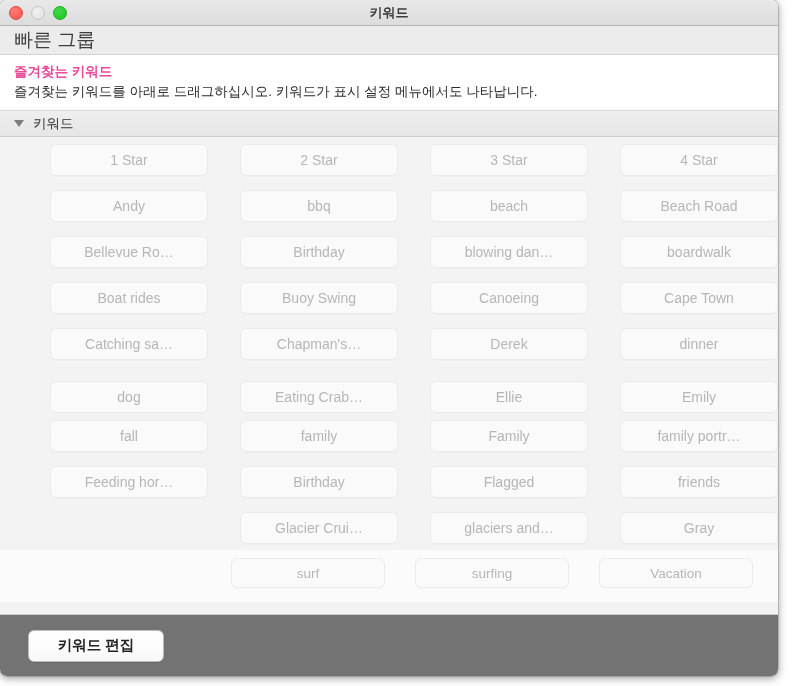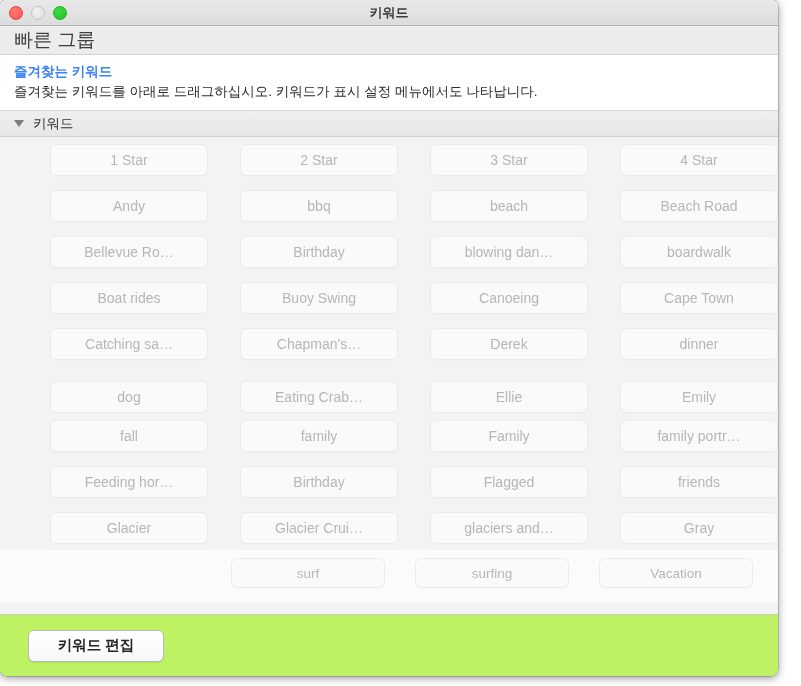--- a/index.html
+++ b/index.html
@@ -85,21 +85,21 @@
   
   .fav-block {
     flex: 0 0 55px;
     background: #ffffff;
     padding: 7px 0 0 14px;
     box-sizing: border-box;
   }
   .fav-title {
     font-size: 13.5px;
     font-weight: 700;
-    color: #3b82f6;
+    color: #ec4899;
     line-height: 19px;
   }
   .fav-desc {
     font-size: 13.5px;
     color: #2b2b2b;
     line-height: 21px;
   }
 
   
   .section-header {
@@ -169,21 +169,21 @@
   .kw-btn.small {
     height: 30px;
     font-size: 13.5px;
     border-radius: 6px;
   }
 
   
   .bottom-bar {
     flex: 0 0 62px;
     height: 62px;
-    background: #bef264;
+    background: #737373;
     border-top: 1px solid #cacaca;
     display: flex;
     align-items: center;
     padding-left: 28px;
     box-sizing: border-box;
   }
   .edit-btn {
     height: 32px;
     min-width: 136px;
     padding: 0 14px;
@@ -273,21 +273,20 @@
         <div class="kw-btn" style="left: 414px; width: 158px;">Family</div>
         <div class="kw-btn" style="left: 604px; width: 158px;">family portr…</div>
       </div>
       <div class="kw-row" style="top: 329px;">
         <div class="kw-btn" style="left: 34px; width: 158px;">Feeding hor…</div>
         <div class="kw-btn" style="left: 224px; width: 158px;">Birthday</div>
         <div class="kw-btn" style="left: 414px; width: 158px;">Flagged</div>
         <div class="kw-btn" style="left: 604px; width: 158px;">friends</div>
       </div>
       <div class="kw-row" style="top: 375px;">
-        <div class="kw-btn" style="left: 34px; width: 158px;">Glacier</div>
         <div class="kw-btn" style="left: 224px; width: 158px;">Glacier Crui…</div>
         <div class="kw-btn" style="left: 414px; width: 158px;">glaciers and…</div>
         <div class="kw-btn" style="left: 604px; width: 158px;">Gray</div>
       </div>
       <div class="kw-row" style="top: 421px;">
         <div class="kw-btn small" style="left: 215px; width: 154px;">surf</div>
         <div class="kw-btn small" style="left: 399px; width: 154px;">surfing</div>
         <div class="kw-btn small" style="left: 583px; width: 154px;">Vacation</div>
       </div>
     </div>

